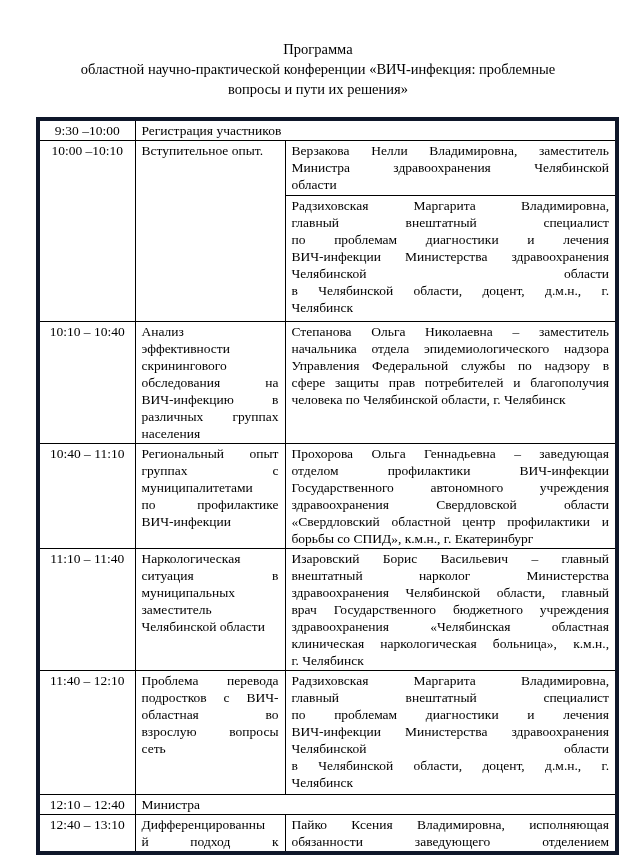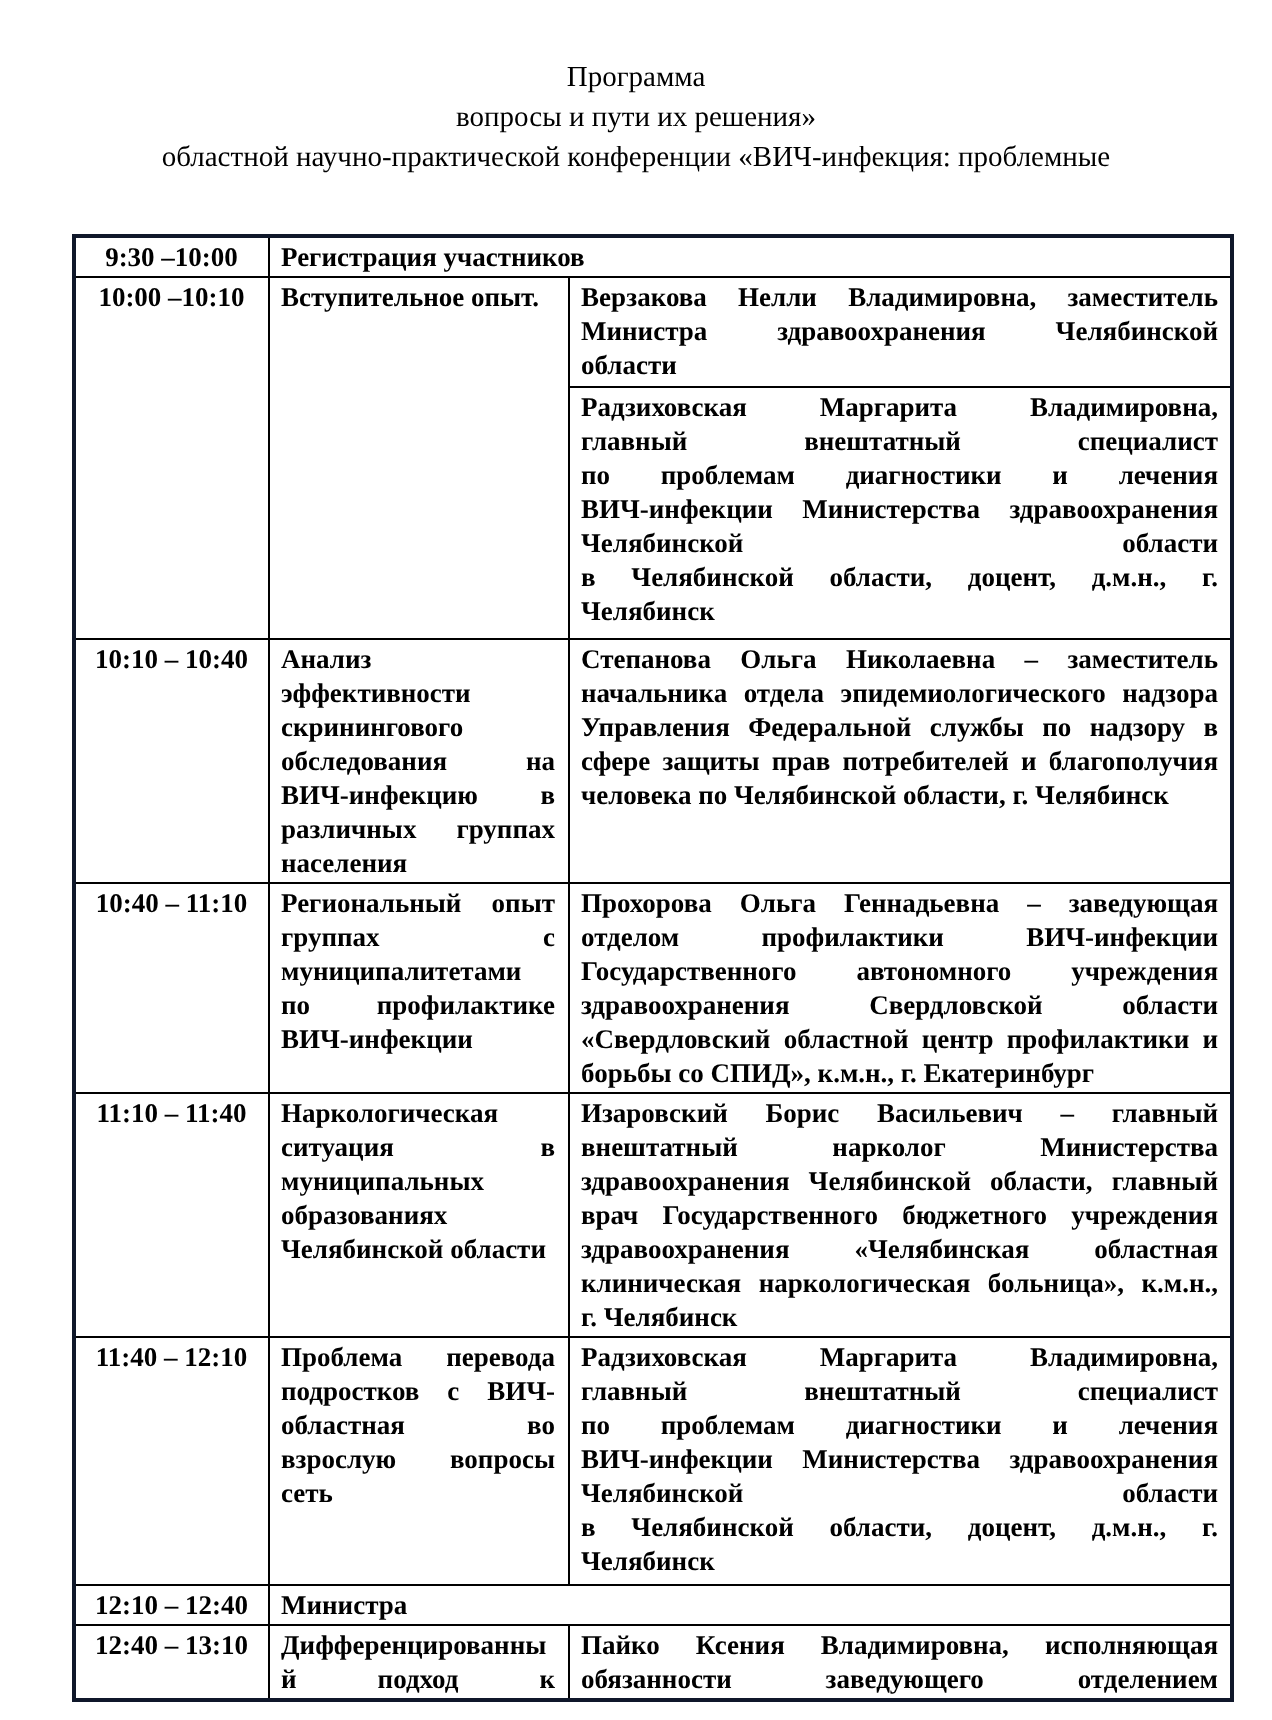--- a/index.html
+++ b/index.html
@@ -5,29 +5,28 @@
   * { margin: 0; padding: 0; box-sizing: border-box; }
   html, body { background: #ffffff; }
   body {
     width: 636px; height: 860px; position: relative;
     font-family: "Liberation Serif", "DejaVu Serif", serif;
     color: #000;
   }
   .page { position: absolute; inset: 0; background: #fff; overflow: hidden; }
 
   .doc-title {
-    position: absolute; top: 29px; left: 0; width: 636px;
+    position: absolute; top: 39px; left: 0; width: 636px;
     text-align: center; font-size: 14.5px; line-height: 20px;
   }
 
   table.program {
     position: absolute; left: 36px; top: 117px; width: 579px;
     border-collapse: collapse; table-layout: fixed;
-    border: 2px solid #0f172a;
-    font-weight: bold;
+    border: 4px solid #0f172a;
   }
   td {
     border: 1px solid #000;
     vertical-align: top;
     padding: 1px 6px;
     font-size: 13.5px;
     line-height: 17px;
     overflow: hidden;
   }
   td.time-cell { text-align: center; padding-left: 2px; padding-right: 2px; }
@@ -46,22 +45,22 @@
   tr.h124 { height: 124px; }
   tr.h31  { height: 31px; }
 </style>
 </head>
 <body>
 
 <div class="page">
 
   <div class="doc-title">
     <div>Программа</div>
+    <div>областной научно-практической конференции «ВИЧ-инфекция: проблемные</div>
     <div>вопросы и пути их решения»</div>
-    <div>областной научно-практической конференции «ВИЧ-инфекция: проблемные</div>
   </div>
 
   <table class="program">
     <colgroup>
       <col style="width:97px">
       <col style="width:150px">
       <col style="width:332px">
     </colgroup>
     <tbody>
 
@@ -131,21 +130,21 @@
             <div class="ln ln-last">борьбы со СПИД», к.м.н., г. Екатеринбург</div>
           </td>
       </tr>
 
       <tr class="h122">
         <td class="time-cell">11:10 – 11:40</td>
         <td>
             <div class="ln">Наркологическая</div>
             <div class="ln">ситуация в</div>
             <div class="ln">муниципальных</div>
-            <div class="ln">образованиях</div>
+            <div class="ln">заместитель</div>
             <div class="ln ln-last">Челябинской области</div>
           </td>
         <td>
             <div class="ln">Изаровский Борис Васильевич – главный</div>
             <div class="ln">внештатный нарколог Министерства</div>
             <div class="ln">здравоохранения Челябинской области, главный</div>
             <div class="ln">врач Государственного бюджетного учреждения</div>
             <div class="ln">здравоохранения «Челябинская областная</div>
             <div class="ln">клиническая наркологическая больница», к.м.н.,</div>
             <div class="ln ln-last">г. Челябинск</div>

